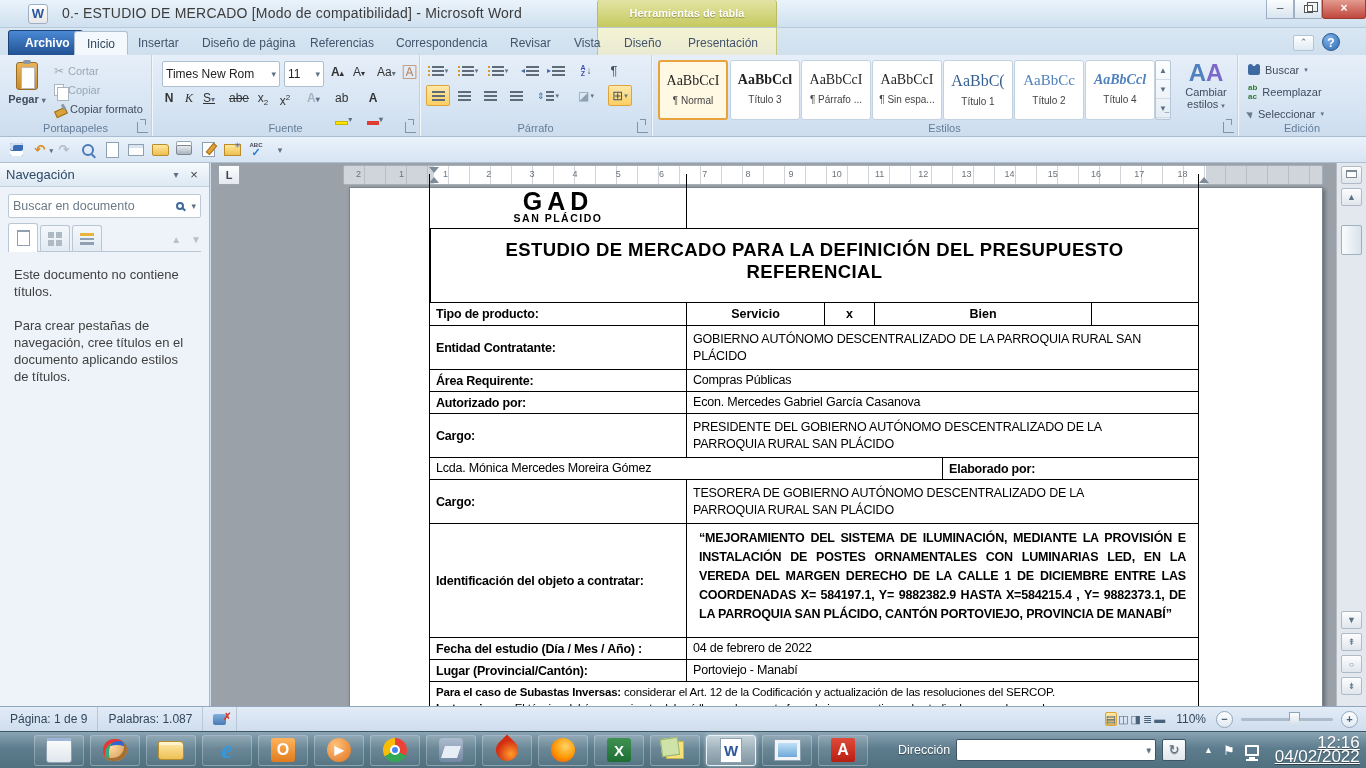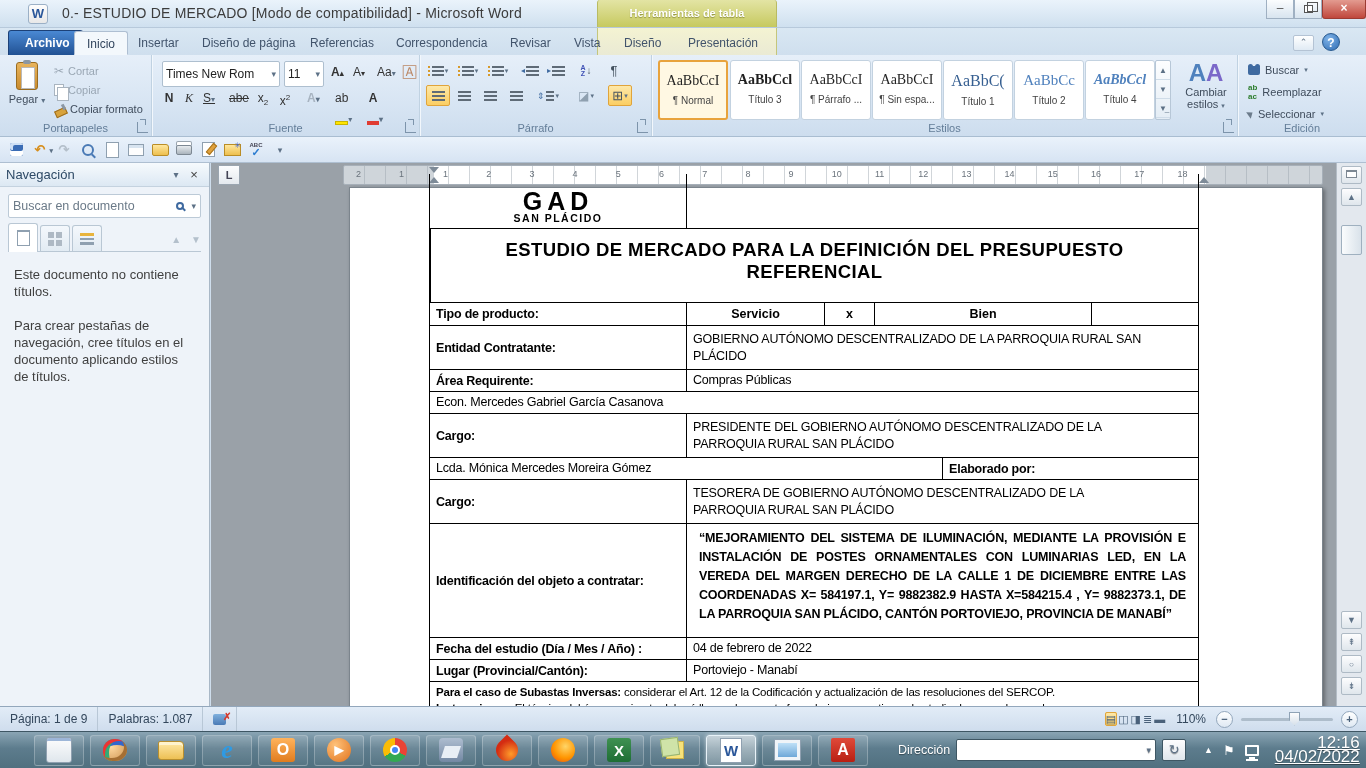--- a/index.html
+++ b/index.html
@@ -39,21 +39,21 @@
   .glabel{position:absolute;bottom:2px;left:0;right:0;text-align:center;font-size:11px;color:#637d98;}
   .launcher{position:absolute;bottom:3px;right:3px;width:11px;height:11px;border-left:1px solid #7d94ab;border-bottom:1px solid #7d94ab;cursor:default;}
   .launcher::after{content:"";position:absolute;right:2px;top:-3px;width:5px;height:5px;border-right:1px solid #7d94ab;border-top:1px solid #7d94ab;}
 
   
   .g-clip{left:0;width:152px;}
   .paste-btn{position:absolute;left:6px;top:4px;width:42px;height:62px;border:1px solid transparent;border-radius:3px;text-align:center;}
   .clipboard-icon{margin:2px auto 0;width:22px;height:28px;background:linear-gradient(#e8b45c,#c98b2e);border:1px solid #9a6c20;border-radius:3px;position:relative;}
   .clipboard-icon::before{content:"";position:absolute;left:4px;top:4px;width:12px;height:20px;background:#fff;border:1px solid #b9b9b9;}
   .clipboard-icon::after{content:"";position:absolute;left:6px;top:-3px;width:8px;height:4px;background:#8b97a3;border-radius:2px;}
-  .paste-label{font-size:11px;color:#3f4c5c;margin-top:3px;}
+  .paste-label{font-size:11px;color:#3f4c5c;margin-top:3px;font-weight:bold;}
   .clip-col{position:absolute;left:52px;top:6px;}
   .small-cmd{height:19px;display:flex;align-items:center;gap:4px;font-size:11px;color:#3f4c5c;white-space:nowrap;padding:0 2px;}
   .small-cmd.disabled{color:#9aa7b4;}
   .ic-cut{color:#9aa7b4;font-size:12px;}
   .ic-copy{width:10px;height:12px;border:1px solid #a9b4bf;background:#fff;position:relative;display:inline-block;}
   .ic-copy::before{content:"";position:absolute;left:2px;top:2px;width:10px;height:12px;border:1px solid #a9b4bf;background:#fff;}
   .ic-brush{width:12px;height:12px;display:inline-block;position:relative;}
   .ic-brush::before{content:"";position:absolute;left:1px;top:6px;width:10px;height:5px;background:#d8a33c;border:1px solid #9a6c20;transform:rotate(-25deg);}
   .ic-brush::after{content:"";position:absolute;left:8px;top:1px;width:3px;height:6px;background:#8a97a5;transform:rotate(-25deg);}
 
@@ -557,20 +557,21 @@
                 <p>GOBIERNO AUTÓNOMO DESCENTRALIZADO DE LA PARROQUIA RURAL SAN PLÁCIDO</p>
               </div>
           </div>
           <div class="tr h22">
             <div class="tc lblcell">Área Requirente:</div>
             <div class="tc valcell">
                 <p>Compras Públicas</p>
               </div>
           </div>
           <div class="tr h22">
+            <div class="tc lblcell">Autorizado por:</div>
             <div class="tc valcell">
                 <p>Econ. Mercedes Gabriel García Casanova</p>
               </div>
           </div>
           <div class="tr h45">
             <div class="tc lblcell">Cargo:</div>
             <div class="tc valcell wrap430">
                 <p>PRESIDENTE DEL GOBIERNO AUTÓNOMO DESCENTRALIZADO DE LA PARROQUIA RURAL SAN PLÁCIDO</p>
               </div>
           </div>

